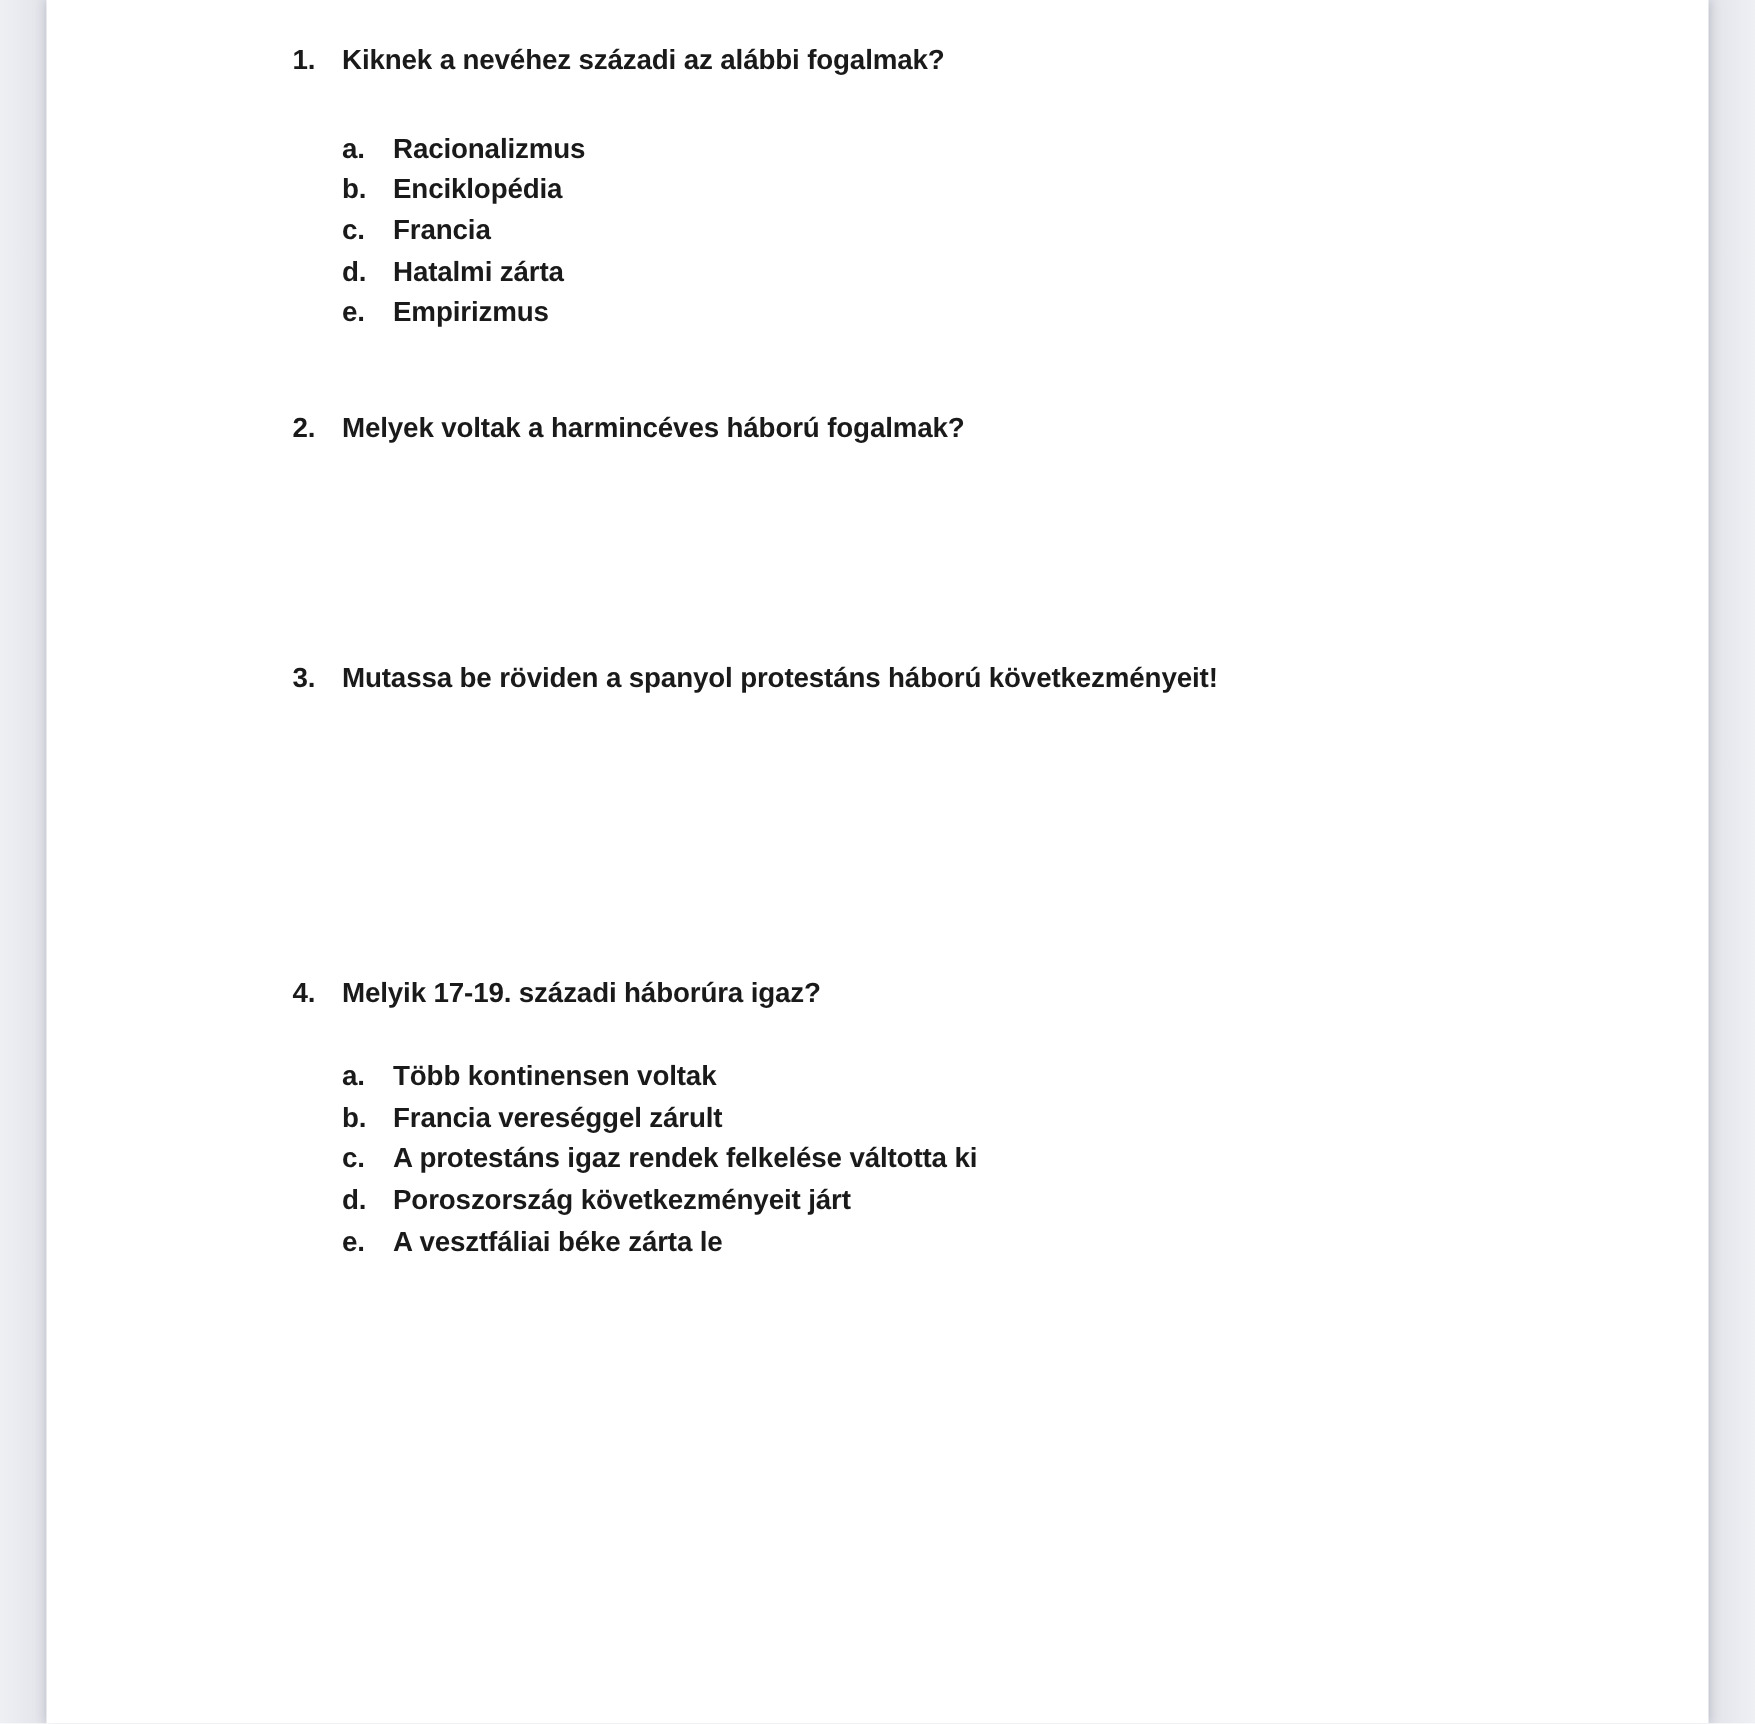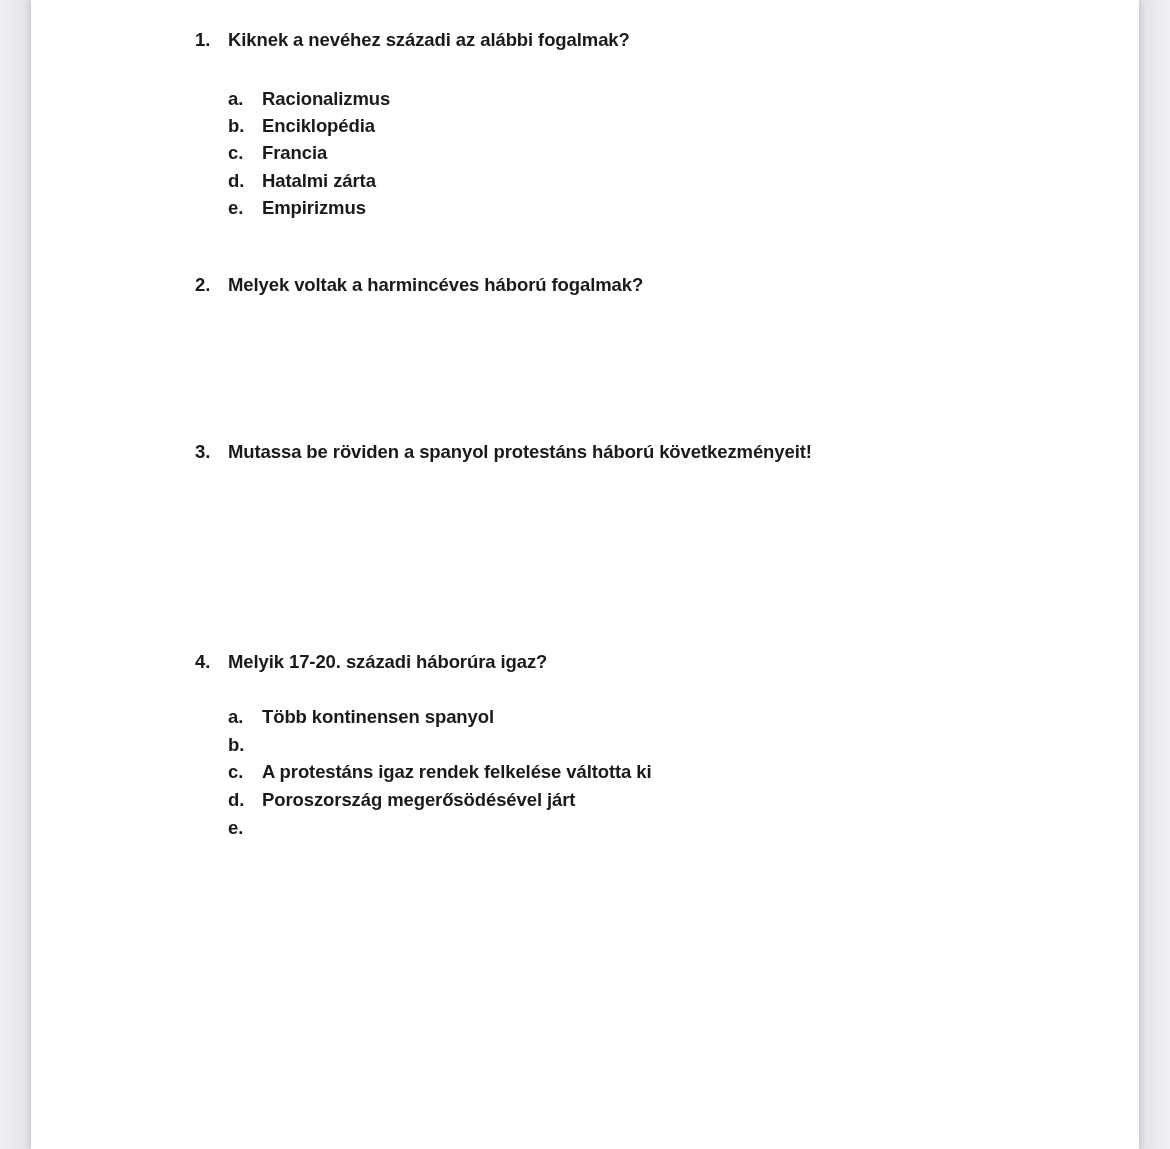--- a/index.html
+++ b/index.html
@@ -95,37 +95,39 @@
       <span class="q-text">Melyek voltak a harmincéves háború fogalmak?</span>
     </div>
 
     <div class="q-row" style="top:438px">
       <span class="q-num">3.</span>
       <span class="q-text">Mutassa be röviden a spanyol protestáns háború következményeit!</span>
     </div>
 
     <div class="q-row" style="top:648px">
       <span class="q-num">4.</span>
-      <span class="q-text">Melyik 17-20. századi háborúra igaz?</span>
+      <span class="q-text">Melyik 17-19. századi háborúra igaz?</span>
     </div>
     <div class="opts spacing-b" style="top:703px">
       <div class="opt-row">
         <span class="opt-letter">a.</span>
-        <span class="opt-text">Több kontinensen spanyol</span>
+        <span class="opt-text">Több kontinensen voltak</span>
       </div>
       <div class="opt-row">
         <span class="opt-letter">b.</span>
+        <span class="opt-text">Francia vereséggel zárult</span>
       </div>
       <div class="opt-row">
         <span class="opt-letter">c.</span>
         <span class="opt-text">A protestáns igaz rendek felkelése váltotta ki</span>
       </div>
       <div class="opt-row">
         <span class="opt-letter">d.</span>
-        <span class="opt-text">Poroszország megerősödésével járt</span>
+        <span class="opt-text">Poroszország következményeit járt</span>
       </div>
       <div class="opt-row">
         <span class="opt-letter">e.</span>
+        <span class="opt-text">A vesztfáliai béke zárta le</span>
       </div>
     </div>
 
   </div>
 </div>
 
 </body></html>

